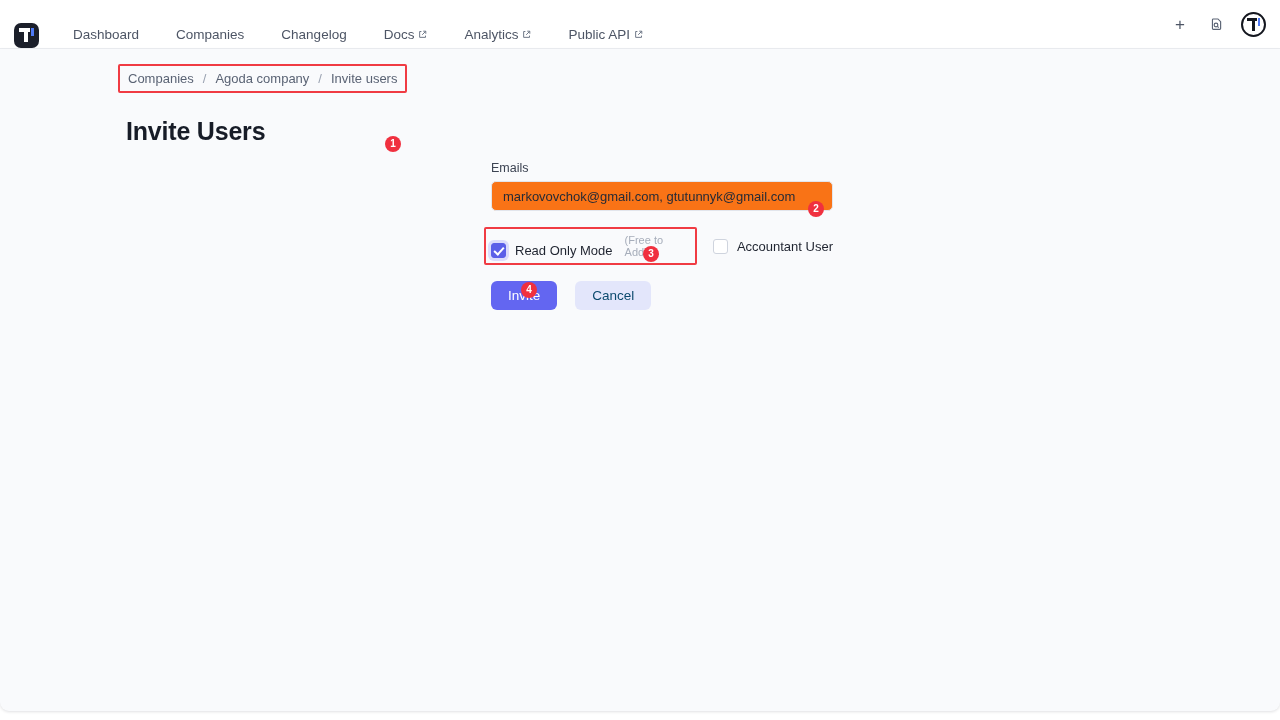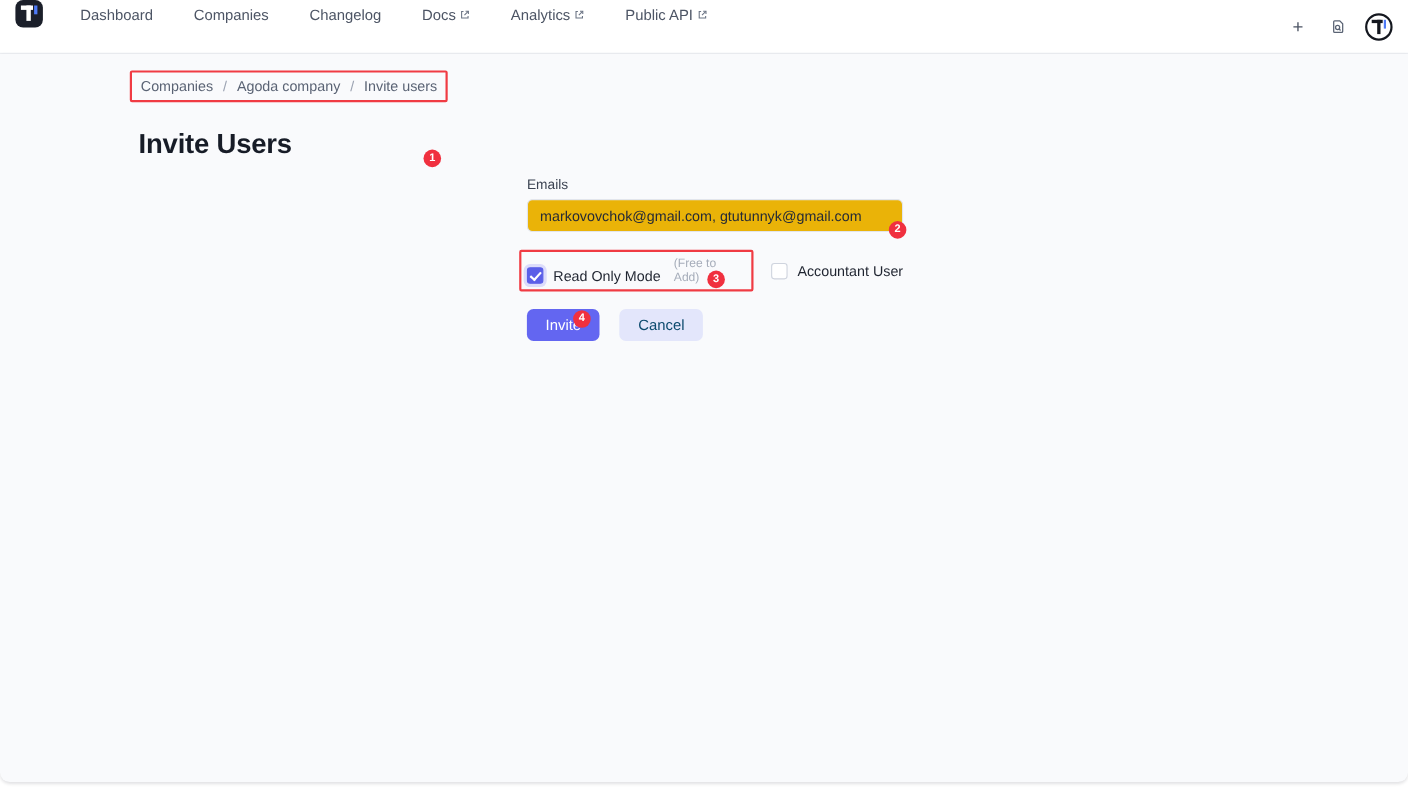--- a/index.html
+++ b/index.html
@@ -16,21 +16,21 @@
     background: #ffffff;
     overflow: hidden;
   }
 
   
   .navbar {
     position: absolute; left: 0; top: 0;
     width: 1280px; height: 49px;
     background: #ffffff;
     border-bottom: 1px solid #eceef2;
-    display: flex; align-items: flex-start;
+    display: flex; align-items: flex-end;
   }
   .brand {
     margin-left: 14px;
     width: 25px; height: 25px;
     border-radius: 7px;
     background: #1b1f2a;
     position: relative;
     flex: 0 0 auto;
   }
   .brand .t-stem {
@@ -120,32 +120,32 @@
   .crumb-sep { font-size: 13px; color: #9aa2b1; }
 
   .page-title {
     position: absolute; left: 126px; top: 51px;
     font-size: 25px; font-weight: bold; color: #171c27;
     letter-spacing: -0.2px;
   }
 
   
   .form {
-    position: absolute; left: 479px; top: 112px;
+    position: absolute; left: 491px; top: 112px;
     width: 342px;
   }
   .field-label {
     font-size: 12.5px; color: #3c4352;
     margin-bottom: 6px;
   }
   .emails-input {
     width: 342px; height: 30px;
     border: 1px solid #e2e5ec;
     border-radius: 5px;
-    background: #eab308;
+    background: #f97316;
     font-family: "Liberation Sans", sans-serif;
     font-size: 13px; color: #262b36;
     padding: 0 11px;
     outline: none;
   }
 
   .checkbox-row {
     margin-top: 16px;
     display: flex; align-items: center;
   }

